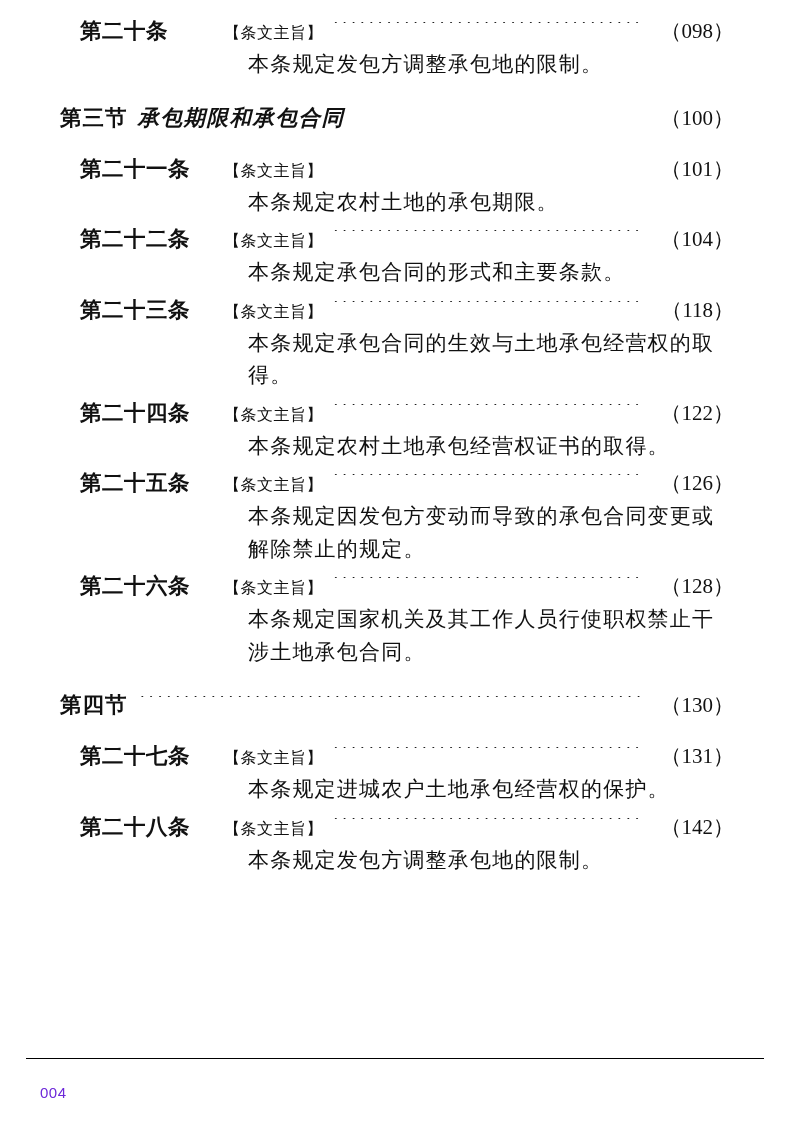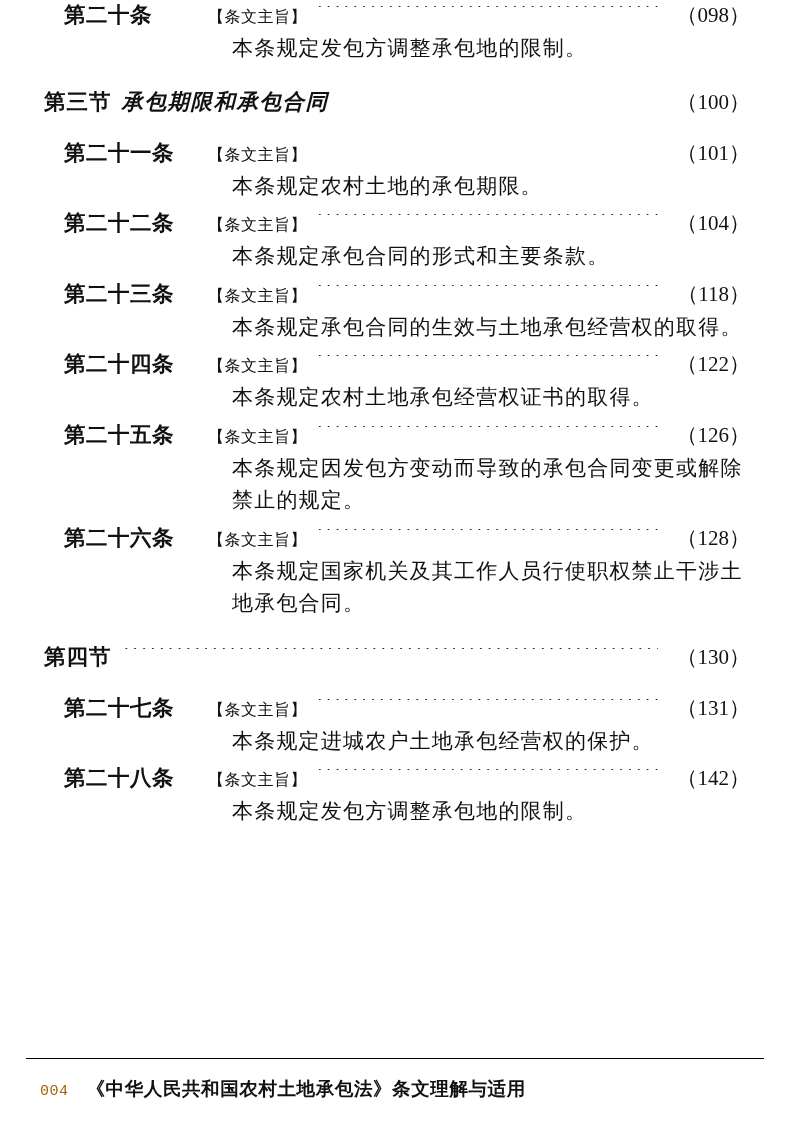--- a/index.html
+++ b/index.html
@@ -12,21 +12,21 @@
     height: 1147px;
     font-family: "Liberation Serif", "DejaVu Serif", serif;
     color: #111111;
     position: relative;
     overflow: hidden;
   }
   .page {
     width: 790px;
     height: 1147px;
     box-sizing: border-box;
-    padding: 0;
+    padding: 16px;
     position: relative;
   }
   .toc {
     padding: 0 40px 0 40px;
   }
 
   
   .entry {
     margin-bottom: 6px;
   }
@@ -126,25 +126,25 @@
   }
   .footer-rule {
     position: absolute;
     left: 26px;
     right: 26px;
     bottom: 88px;
     border-top: 1px solid #000;
     height: 0;
   }
   .folio {
-    font-family: Liberation Mono, monospace;
+    font-family: Liberation Sans, sans-serif;
     font-size: 15px;
     letter-spacing: 0.5px;
     padding-right: 18px;
-    color: #a16207;
+    color: #6d28d9;
   }
   .footer-title {
     font-size: 18.5px;
     letter-spacing: 0.6px;
     font-weight: bold;
   }
 </style>
 </head>
 <body>
 
@@ -258,16 +258,15 @@
       </div>
       <div class="entry-desc desc-indent">本条规定发包方调整承包地的限制。</div>
     </div>
 
   </div>
 
   <div class="footer-rule"></div>
 
   <div class="footer">
     <span class="folio">004</span>
-    <span class="footer-title">《中华人民共和国农村土地承包法》条文理解与适用</span>
   </div>
 
 </div>
 
 </body></html>

